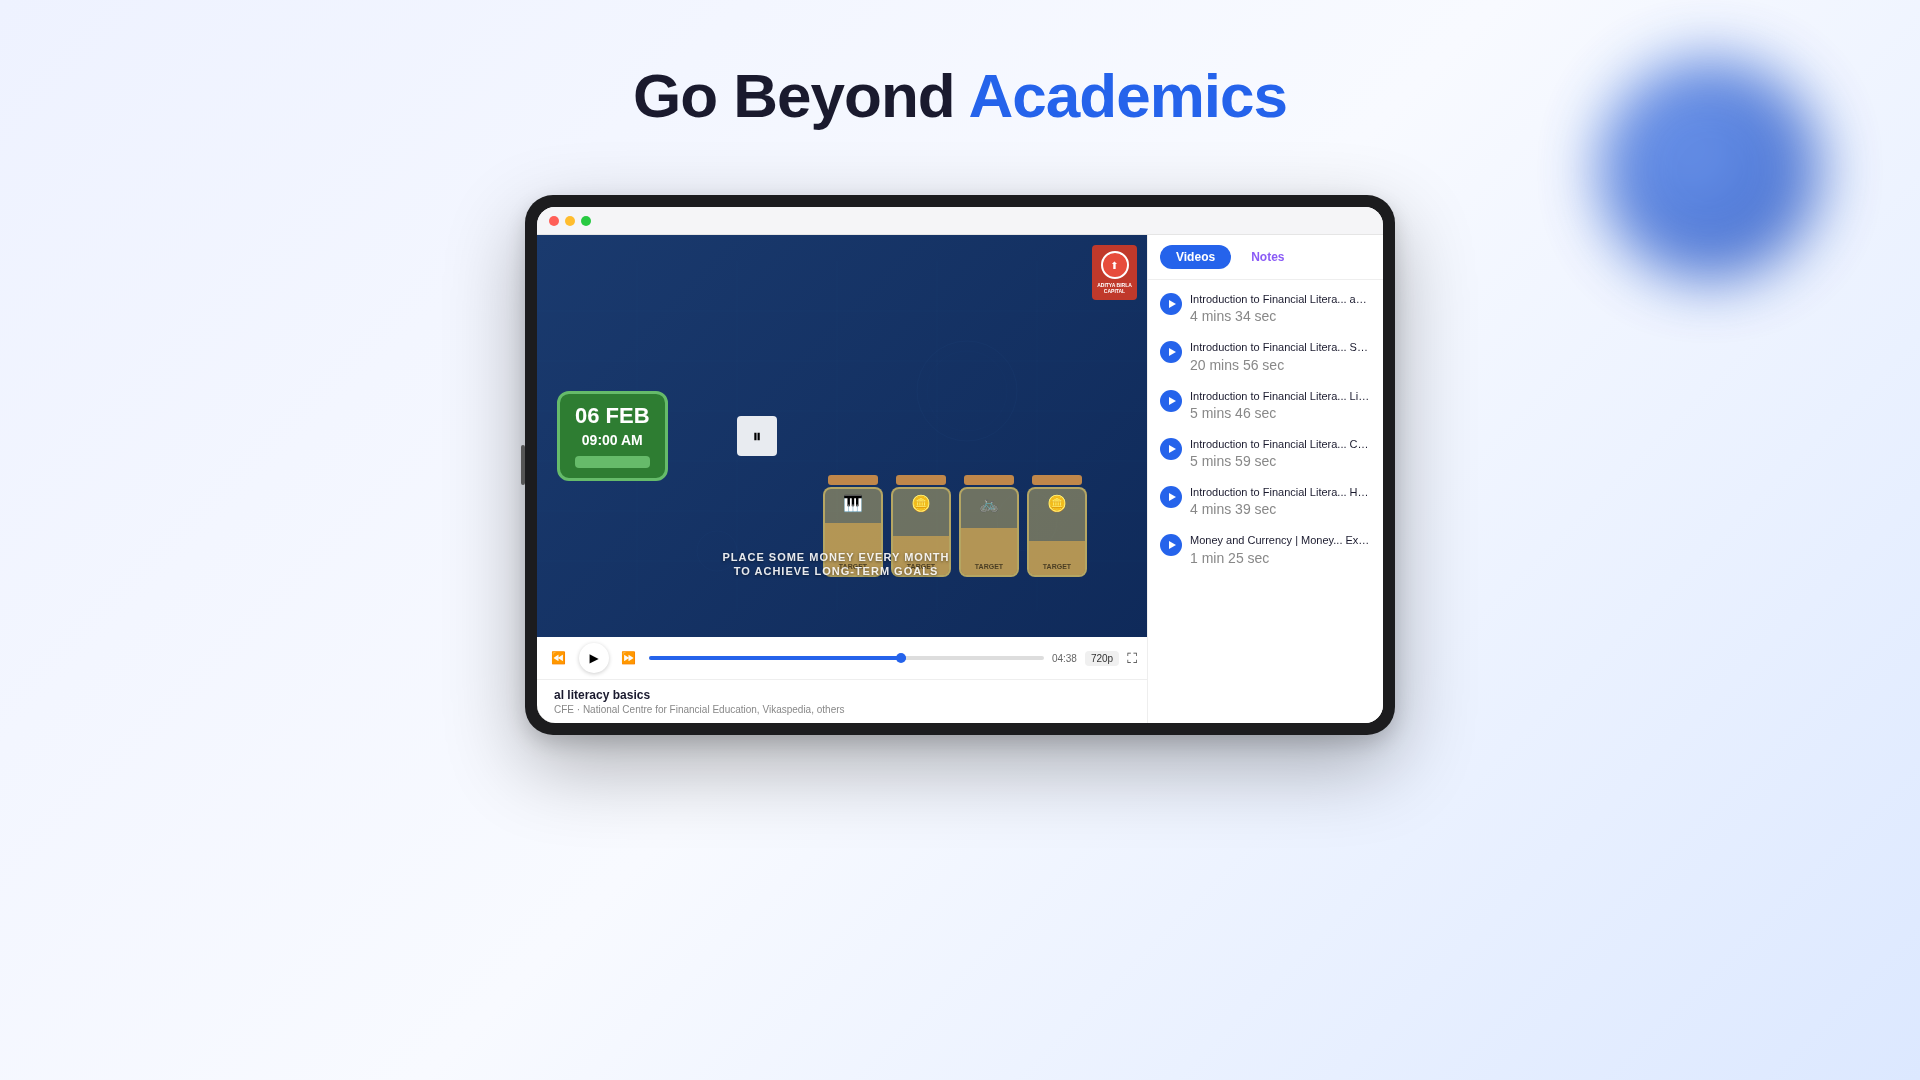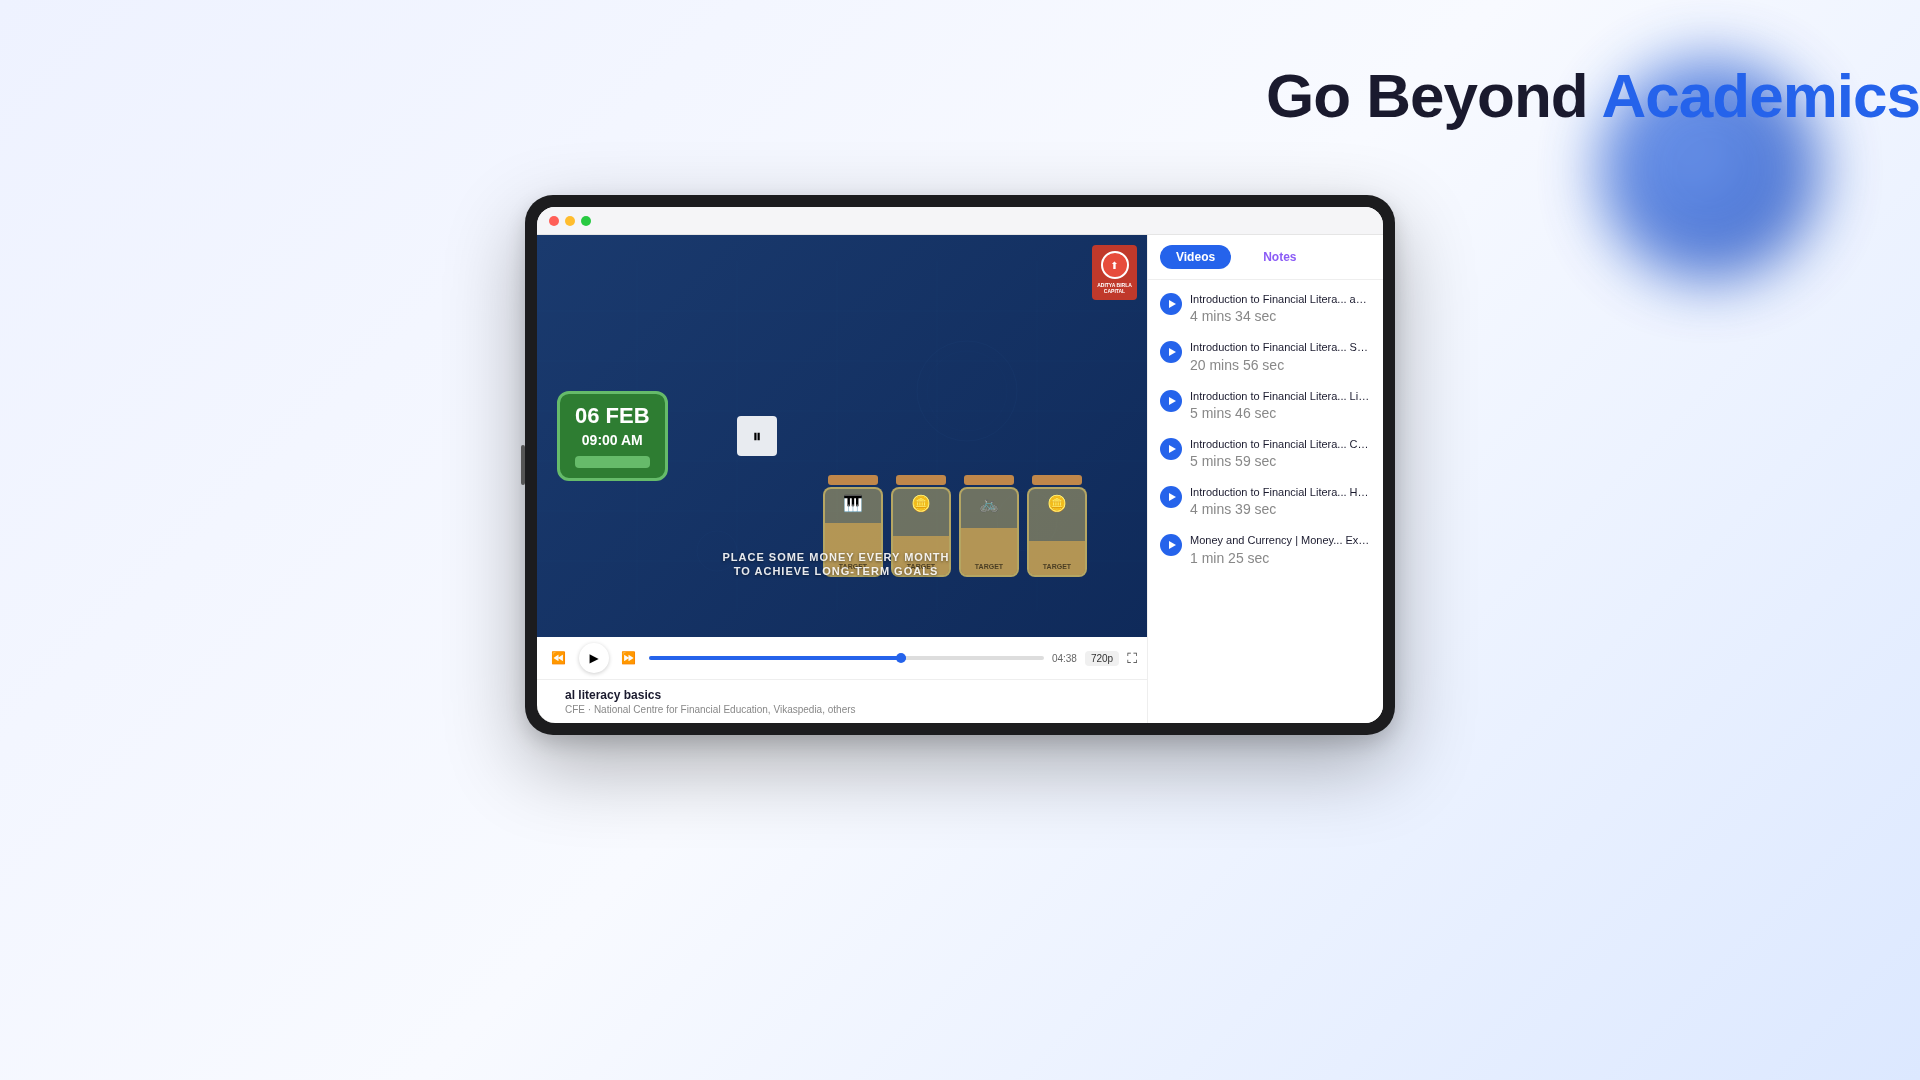--- a/index.html
+++ b/index.html
@@ -39,21 +39,20 @@
       left: 0;
       right: 0;
       text-align: center;
     }
 
     .heading-text {
       font-size: 62px;
       font-weight: 800;
       color: #1a1a2e;
       letter-spacing: -1px;
-      text-align: right;
     }
 
     .heading-accent {
       color: #2563eb;
     }
 
     
     .tablet-wrapper {
       position: absolute;
       top: 195px;
@@ -399,21 +398,21 @@
       border: none;
     }
 
     .time-display {
       font-size: 10px;
       color: #666;
     }
 
     
     .video-info {
-      padding: 8px 28px;
+      padding: 8px 17px;
       background: #fff;
       border-top: 1px solid #eee;
       flex-shrink: 0;
     }
 
     .video-title-text {
       font-size: 12px;
       font-weight: 600;
       color: #1a1a2e;
       margin-bottom: 2px;
@@ -429,21 +428,21 @@
       flex: 1;
       background: #fff;
       display: flex;
       flex-direction: column;
       border-left: 1px solid #eee;
       overflow: hidden;
     }
 
     .panel-tabs {
       display: flex;
-      gap: 16px;
+      gap: 4px;
       padding: 10px 12px;
       border-bottom: 1px solid #eee;
       flex-shrink: 0;
     }
 
     .tab-btn {
       padding: 5px 16px;
       border-radius: 20px;
       border: none;
       cursor: pointer;

